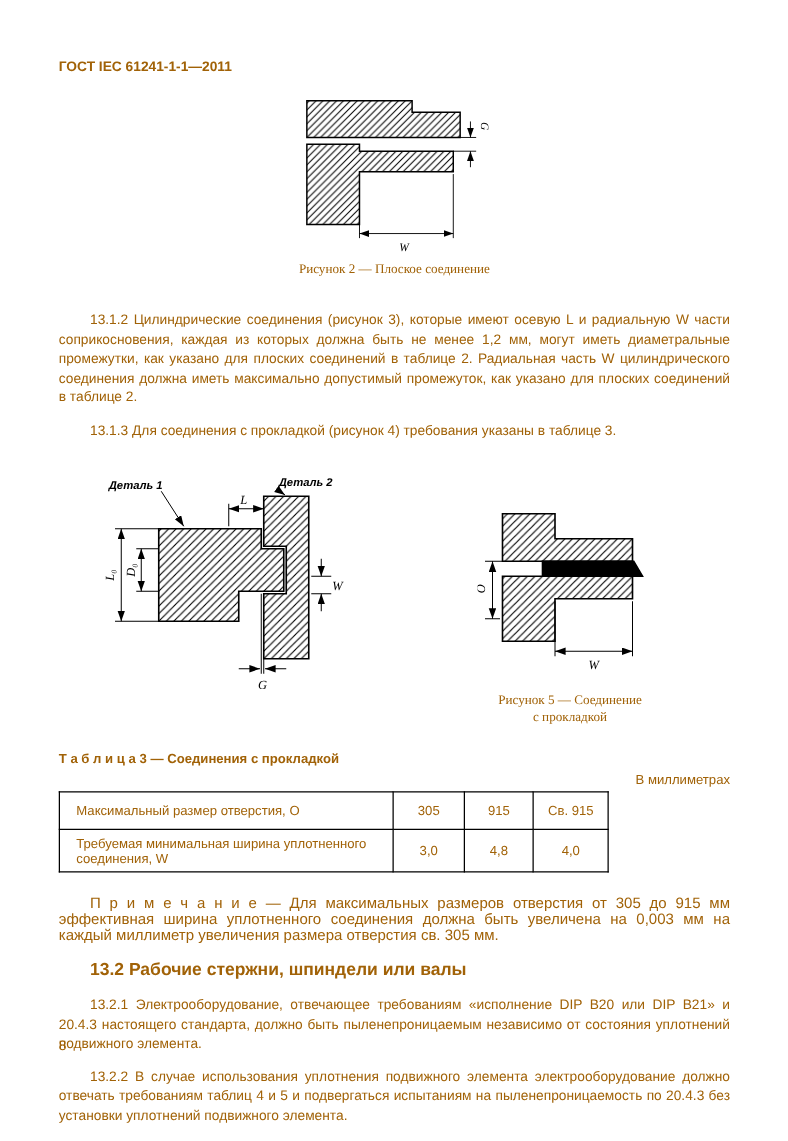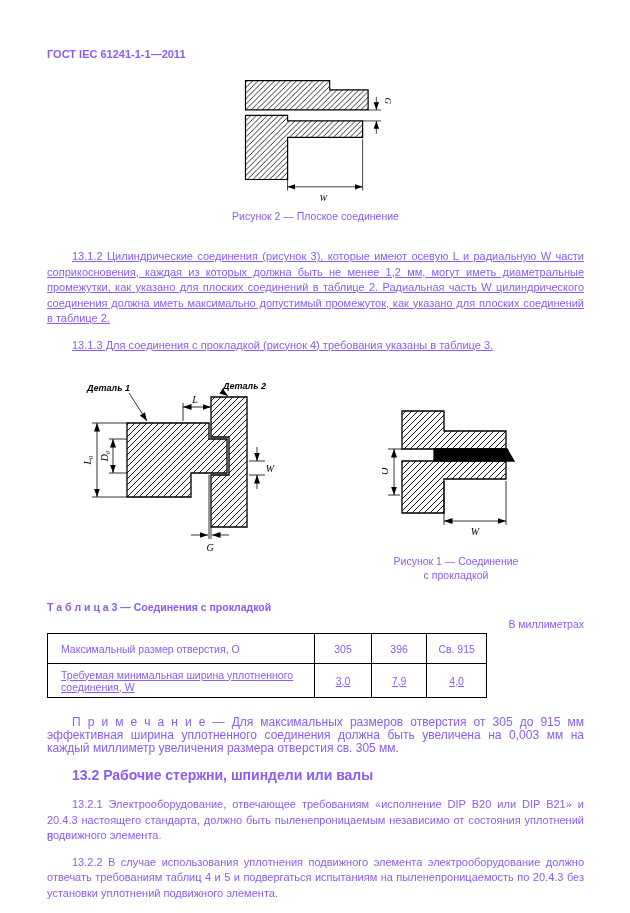--- a/index.html
+++ b/index.html
@@ -1,37 +1,37 @@
 <!DOCTYPE html>
 <html><head>
 <meta charset="utf-8">
 <style>
   html,body{margin:0;padding:0;background:#e8e8e8;}
   .page{position:relative;width:630px;height:913px;margin:0 auto;background:#fff;
-        font-family:"Liberation Sans",sans-serif;color:#8b5cf6;overflow:hidden;}
+        font-family:"Liberation Sans",sans-serif;color:#a16207;overflow:hidden;}
   .inner{position:absolute;left:47px;top:48px;width:537px;}
   .doc-header{font-size:11px;font-weight:700;}
   .fig2-wrap{margin-top:17px;display:flex;flex-direction:column;align-items:center;}
-  .fig-caption{font-size:10.5px;line-height:14px;text-align:center;}
+  .fig-caption{font-size:10.5px;line-height:14px;text-align:center;font-family:Liberation Serif, serif;}
   .fig2-wrap .fig-caption{margin-top:2px;}
   .para{font-size:11px;line-height:15.5px;text-align:justify;text-indent:25px;}
-  .para-group{margin-top:26px;text-decoration:underline;}
+  .para-group{margin-top:26px;}
   .figs-row{position:relative;height:206px;margin-top:26px;}
   .fig3-col{position:absolute;left:36px;top:0;width:195px;}
   .fig4-col{position:absolute;left:335px;top:26px;width:148px;}
   .fig3-col .fig-caption{position:absolute;top:176px;left:50%;transform:translateX(-50%);white-space:nowrap;}
   .fig4-col .fig-caption{position:absolute;top:149px;left:50%;transform:translateX(-50%);white-space:nowrap;}
   .table-title{margin-top:16px;font-size:10.5px;font-weight:bold;}
   .table-units{margin-top:5px;font-size:10.5px;text-align:right;}
   table.t3{margin-top:3px;border-collapse:collapse;width:440px;font-size:10.5px;}
   table.t3 td{border:1px solid #000;padding:2px 6px;vertical-align:middle;}
   table.t3 td.lbl{text-align:left;padding-left:13px;}
   table.t3 td.val{text-align:center;}
   table.t3 tr.r1 td{height:25px;}
-  table.t3 tr.r2 td{height:29px;text-decoration:underline;}
+  table.t3 tr.r2 td{height:29px;}
   .note{margin-top:18px;font-size:12px;line-height:13px;text-align:justify;text-indent:25px;}
   .sec-head{margin-top:9px;font-size:14px;font-weight:700;text-indent:25px;}
   .page-num{position:absolute;left:47px;top:831px;font-size:11px;}
   svg text{font-family:"Liberation Serif",serif;}
   .dim-label{font-size:10px;font-style:italic;}
   .part-label{font-family:"Liberation Sans",sans-serif;font-size:9px;font-weight:700;font-style:italic;}
 </style>
 </head>
 <body>
 
@@ -154,47 +154,47 @@
             <line x1="12" y1="44" x2="12" y2="90" marker-start="url(#ar4)" marker-end="url(#ar4)"></line>
 
             <line x1="62" y1="76" x2="62" y2="120"></line>
             <line x1="124" y1="76" x2="124" y2="120"></line>
             <line x1="62" y1="116" x2="124" y2="116" marker-start="url(#ar4)" marker-end="url(#ar4)"></line>
           </g>
           <text class="dim-label" x="6" y="66" text-anchor="middle" transform="rotate(-90 6 66)">O</text>
           <text class="dim-label" x="93" y="130" text-anchor="middle">W</text>
         </svg>
         <div class="fig-caption">
-          <div>Рисунок 1 — Соединение</div>
+          <div>Рисунок 5 — Соединение</div>
           <div>с прокладкой</div>
         </div>
       </div>
 
     </div>
 
     <div class="table-title">Т а б л и ц а 3 — Соединения с прокладкой</div>
     <div class="table-units">В миллиметрах</div>
     <table class="t3">
       <colgroup>
           <col style="width:334px">
           <col style="width:67px">
           <col style="width:65px">
           <col style="width:71px">
         </colgroup>
       <tbody>
         <tr class="r1">
           <td class="lbl">Максимальный размер отверстия, O</td>
           <td class="val">305</td>
-          <td class="val">396</td>
+          <td class="val">915</td>
           <td class="val">Св. 915</td>
         </tr>
         <tr class="r2">
           <td class="lbl">Требуемая минимальная ширина уплотненного соединения, W</td>
           <td class="val">3,0</td>
-          <td class="val">7,9</td>
+          <td class="val">4,8</td>
           <td class="val">4,0</td>
         </tr>
       </tbody>
     </table>
 
     <p class="note">П р и м е ч а н и е — Для максимальных размеров отверстия от 305 до 915 мм эффективная ширина уплотненного соединения должна быть увеличена на 0,003 мм на каждый миллиметр увеличения размера отверстия св. 305 мм.</p>
 
     <p class="sec-head">13.2 Рабочие стержни, шпиндели или валы</p>
     <p class="para" style="margin-top:3px">13.2.1 Электрооборудование, отвечающее требованиям «исполнение DIP B20 или DIP B21» и 20.4.3 настоящего стандарта, должно быть пыленепроницаемым независимо от состояния уплотнений подвижного элемента.</p>
     <p class="para" style="margin-top:2px">13.2.2 В случае использования уплотнения подвижного элемента электрооборудование должно отвечать требованиям таблиц 4 и 5 и подвергаться испытаниям на пыленепроницаемость по 20.4.3 без установки уплотнений подвижного элемента.</p>

